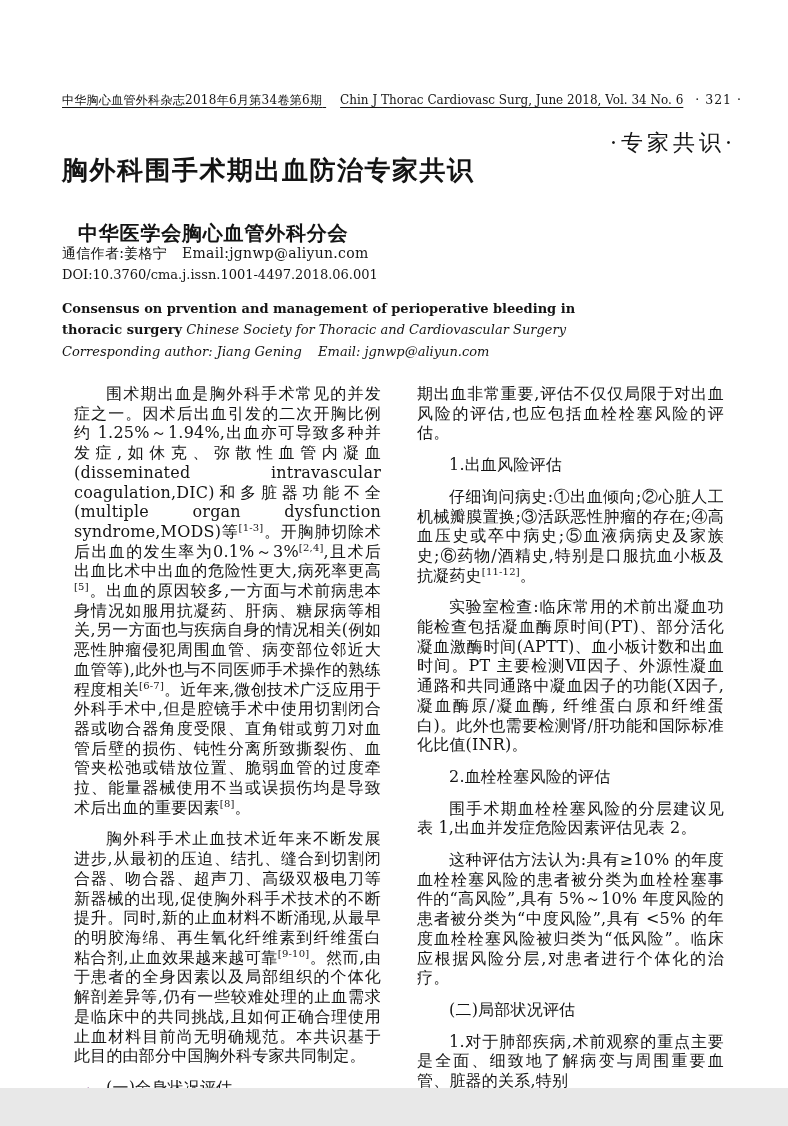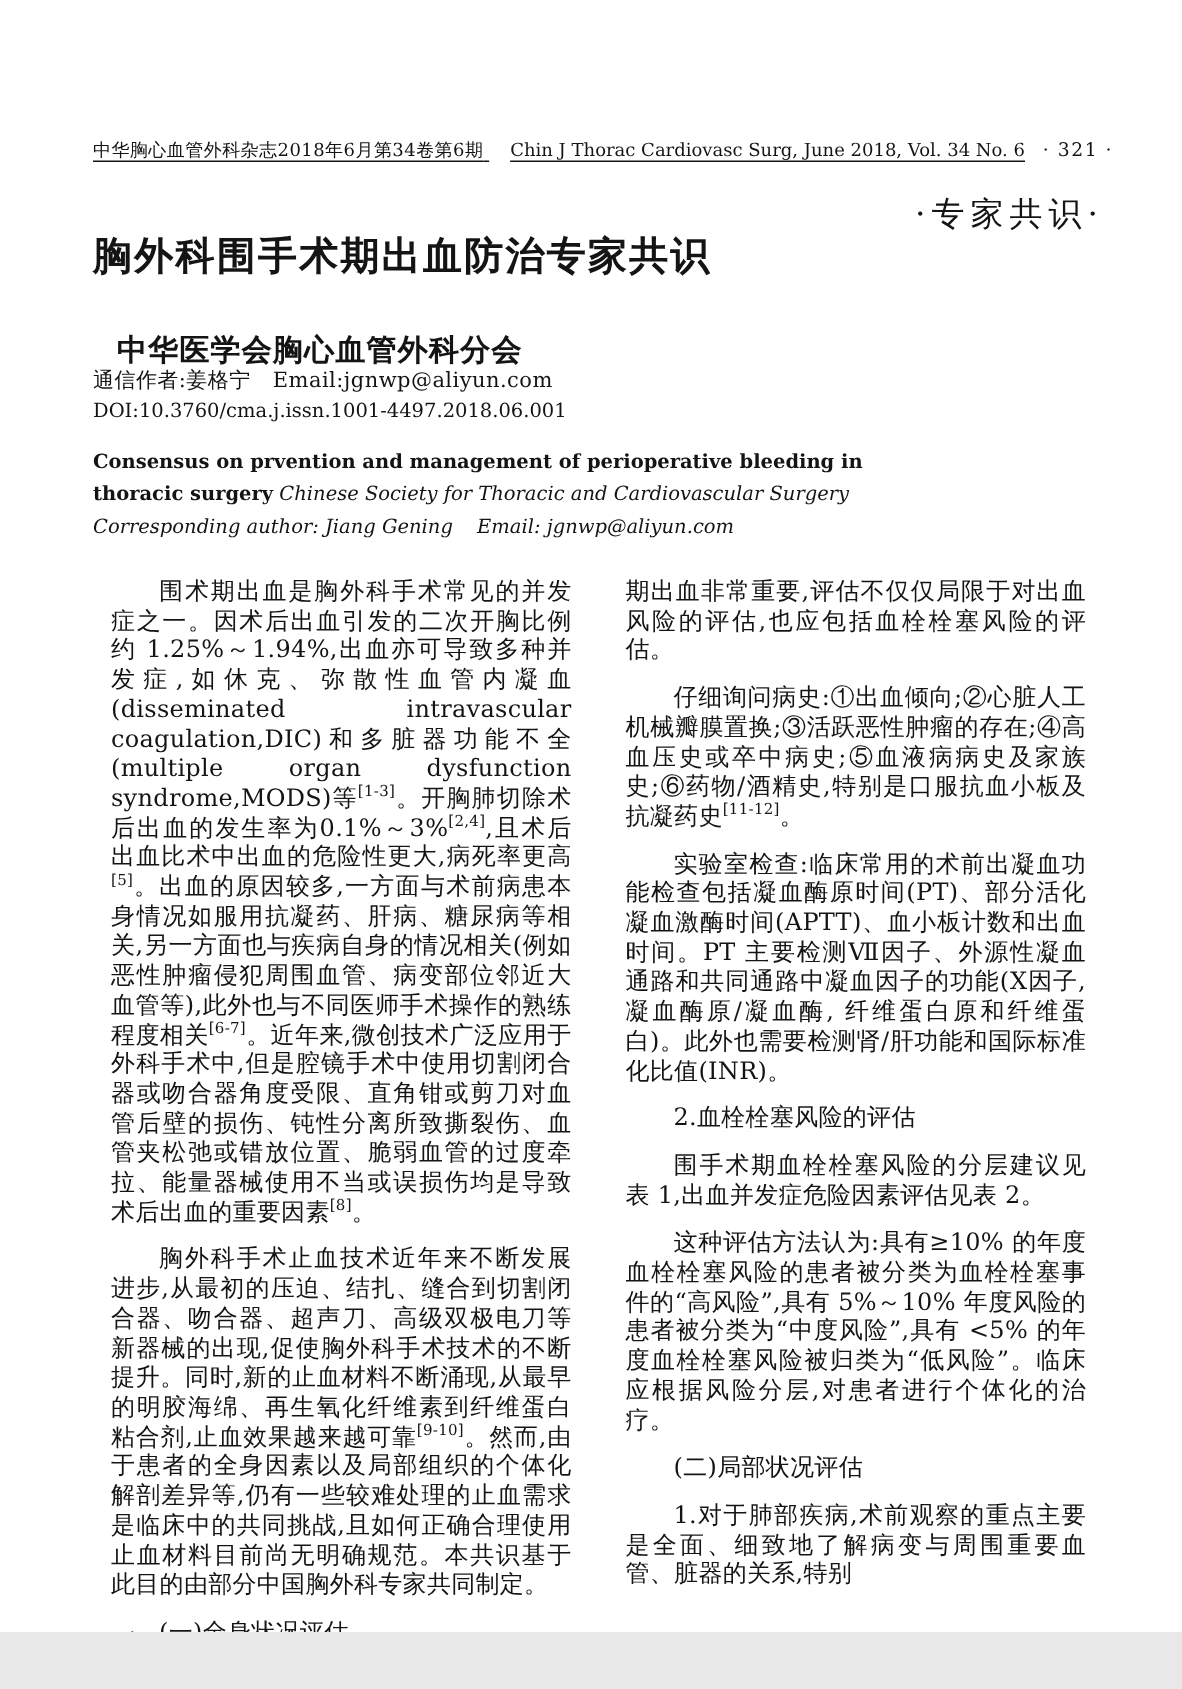--- a/index.html
+++ b/index.html
@@ -154,20 +154,21 @@
   <div class="body-columns">
     <div class="column" id="left-col">
         <p class="para p-indent">围术期出血是胸外科手术常见的并发症之一。因术后出血引发的二次开胸比例约 1.25%～1.94%,出血亦可导致多种并发症,如休克、弥散性血管内凝血(disseminated intravascular coagulation,DIC)和多脏器功能不全(multiple organ dysfunction syndrome,MODS)等<sup>[1-3]</sup>。开胸肺切除术后出血的发生率为0.1%～3%<sup>[2,4]</sup>,且术后出血比术中出血的危险性更大,病死率更高<sup>[5]</sup>。出血的原因较多,一方面与术前病患本身情况如服用抗凝药、肝病、糖尿病等相关,另一方面也与疾病自身的情况相关(例如恶性肿瘤侵犯周围血管、病变部位邻近大血管等),此外也与不同医师手术操作的熟练程度相关<sup>[6-7]</sup>。近年来,微创技术广泛应用于外科手术中,但是腔镜手术中使用切割闭合器或吻合器角度受限、直角钳或剪刀对血管后壁的损伤、钝性分离所致撕裂伤、血管夹松弛或错放位置、脆弱血管的过度牵拉、能量器械使用不当或误损伤均是导致术后出血的重要因素<sup>[8]</sup>。</p>
         <p class="para p-indent">胸外科手术止血技术近年来不断发展进步,从最初的压迫、结扎、缝合到切割闭合器、吻合器、超声刀、高级双极电刀等新器械的出现,促使胸外科手术技术的不断提升。同时,新的止血材料不断涌现,从最早的明胶海绵、再生氧化纤维素到纤维蛋白粘合剂,止血效果越来越可靠<sup>[9-10]</sup>。然而,由于患者的全身因素以及局部组织的个体化解剖差异等,仍有一些较难处理的止血需求是临床中的共同挑战,且如何正确合理使用止血材料目前尚无明确规范。本共识基于此目的由部分中国胸外科专家共同制定。</p>
         <p class="para p-indent">(一)全身状况评估</p>
         <p class="para p-heading">一、术前评估及准备</p>
         <p class="para p-indent">术前全面系统评估患者的身体状况对减少围术</p>
       </div>
     <div class="column" id="right-col">
         <p class="para p-cont">期出血非常重要,评估不仅仅局限于对出血风险的评估,也应包括血栓栓塞风险的评估。</p>
+        <p class="para p-indent">1.出血风险评估</p>
         <p class="para p-indent">仔细询问病史:①出血倾向;②心脏人工机械瓣膜置换;③活跃恶性肿瘤的存在;④高血压史或卒中病史;⑤血液病病史及家族史;⑥药物/酒精史,特别是口服抗血小板及抗凝药史<sup>[11-12]</sup>。</p>
         <p class="para p-indent">实验室检查:临床常用的术前出凝血功能检查包括凝血酶原时间(PT)、部分活化凝血激酶时间(APTT)、血小板计数和出血时间。PT 主要检测Ⅶ因子、外源性凝血通路和共同通路中凝血因子的功能(Ⅹ因子,凝血酶原/凝血酶, 纤维蛋白原和纤维蛋白)。此外也需要检测肾/肝功能和国际标准化比值(INR)。</p>
         <p class="para p-indent">2.血栓栓塞风险的评估</p>
         <p class="para p-indent">围手术期血栓栓塞风险的分层建议见表 1,出血并发症危险因素评估见表 2。</p>
         <p class="para p-indent">这种评估方法认为:具有≥10% 的年度血栓栓塞风险的患者被分类为血栓栓塞事件的“高风险”,具有 5%～10% 年度风险的患者被分类为“中度风险”,具有 &lt;5% 的年度血栓栓塞风险被归类为“低风险”。临床应根据风险分层,对患者进行个体化的治疗。</p>
         <p class="para p-indent">(二)局部状况评估</p>
         <p class="para p-indent">1.对于肺部疾病,术前观察的重点主要是全面、细致地了解病变与周围重要血管、脏器的关系,特别</p>
       </div>
   </div>
 

